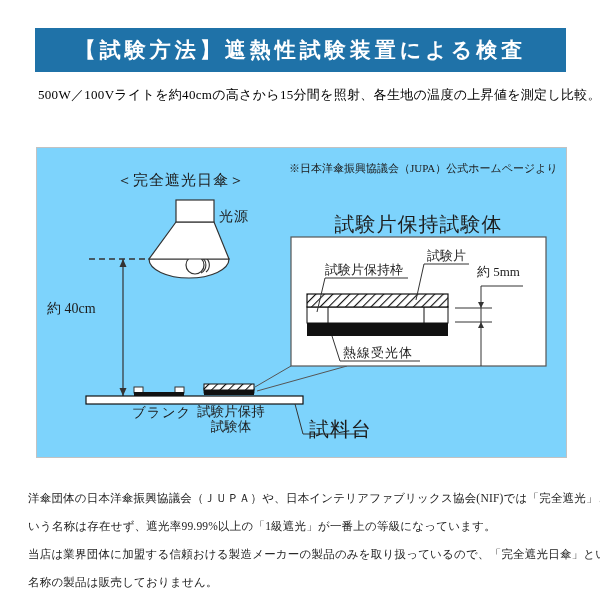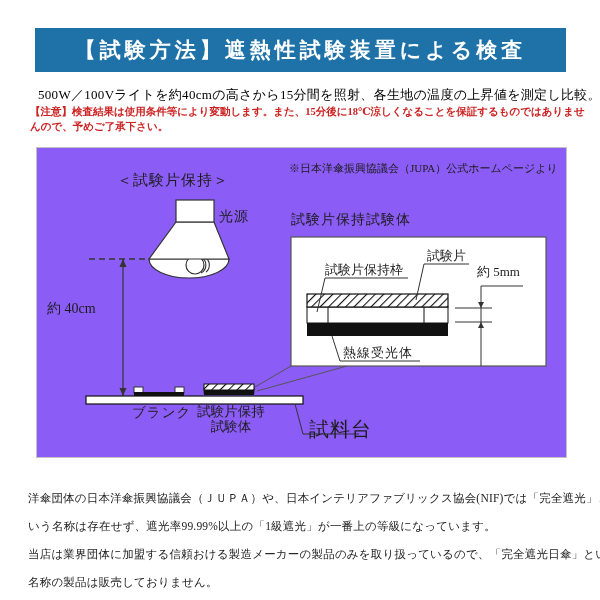--- a/index.html
+++ b/index.html
@@ -11,54 +11,50 @@
           display:flex;align-items:center;justify-content:center;}
   .banner-title{color:#fff;font-size:21px;font-weight:bold;letter-spacing:4px;white-space:nowrap;}
 
   .intro{position:absolute;left:38px;top:86px;font-size:13px;color:#000000;
          letter-spacing:.3px;white-space:nowrap;}
 
   .notice{position:absolute;left:30px;top:104px;font-weight:bold;font-size:10.5px;line-height:15px;}
   .notice div{white-space:nowrap;}
 
   .diagram-box{position:absolute;left:36px;top:147px;width:529px;height:309px;
-               border:1px solid #c2c2c2;background:#8b5cf6;}
+               border:1px solid #c2c2c2;background:#7dd3fc;}
   .diagram-box svg{position:absolute;left:0;top:0;}
   .dlabel{position:absolute;color:#1c1c1c;white-space:nowrap;}
   .source-note{left:252px;top:13px;font-size:11px;}
   .schematic-title{left:80px;top:23px;font-size:15px;letter-spacing:1px;}
   .lbl-light{left:182px;top:60px;font-size:14px;letter-spacing:1px;}
   .lbl-height{left:10px;top:152px;font-size:14px;}
   .lbl-blank{left:95px;top:256px;font-size:13.5px;letter-spacing:1px;}
   .lbl-holder{left:158px;top:256px;width:72px;font-size:13.5px;line-height:15px;text-align:center;}
   .lbl-stage{left:272px;top:268px;font-size:20px;letter-spacing:1px;}
-  .detail-title{left:254px;top:63px;width:255px;text-align:left;font-size:14px;letter-spacing:1px;}
+  .detail-title{left:254px;top:63px;width:255px;text-align:center;font-size:20px;letter-spacing:1px;}
   .lbl-frame{left:288px;top:113px;font-size:13px;}
   .lbl-piece{left:390px;top:99px;font-size:13px;}
   .lbl-gap{left:440px;top:115px;font-size:13px;text-align:center;}
   .lbl-receptor{left:306px;top:196px;font-size:13px;letter-spacing:1px;}
 
   .footer{position:absolute;left:28px;top:484px;font-size:11.5px;color:#222;}
   .footer div{line-height:28px;white-space:nowrap;letter-spacing:.2px;}
 </style>
 </head>
 <body>
 
 <div class="page">
 
   <div class="banner" id="banner" style="background: rgb(31, 114, 168);">
     <span class="banner-title">【試験方法】遮熱性試験装置による検査</span>
   </div>
 
   <div class="intro">500W／100Vライトを約40cmの高さから15分間を照射、各生地の温度の上昇値を測定し比較。</div>
 
-  <div class="notice" id="notice" style="color: rgb(204, 34, 34);">
-    <div>【注意】検査結果は使用条件等により変動します。また、15分後に18℃涼しくなることを保証するものではありませ</div>
-    <div>んので、予めご了承下さい。</div>
-  </div>
 
   <div class="diagram-box">
 
     <svg width="529" height="309" viewBox="0 0 529 309">
       <defs>
         <pattern id="hatch" width="6" height="6" patternUnits="userSpaceOnUse" patternTransform="rotate(45)">
           <rect width="6" height="6" fill="#fff"></rect>
           <line x1="0" y1="0" x2="0" y2="6" stroke="#111" stroke-width="2.2"></line>
         </pattern>
       </defs>
@@ -99,21 +95,21 @@
       <path d="M258,256 L266,286 L322,286" fill="none" stroke="#333" stroke-width="1"></path>
 
       <path d="M486,138 L444,138 L444,218" fill="none" stroke="#333" stroke-width="1"></path>
       <line x1="418" y1="160" x2="455" y2="160" stroke="#333" stroke-width="1"></line>
       <line x1="418" y1="174" x2="455" y2="174" stroke="#333" stroke-width="1"></line>
       <polygon points="444,160 441,154 447,154" fill="#333"></polygon>
       <polygon points="444,174 441,180 447,180" fill="#333"></polygon>
     </svg>
 
     <div class="dlabel source-note">※日本洋傘振興協議会（JUPA）公式ホームページより</div>
-    <div class="dlabel schematic-title">＜試験片保持＞</div>
+    <div class="dlabel schematic-title">＜完全遮光日傘＞</div>
     <div class="dlabel lbl-light">光源</div>
     <div class="dlabel lbl-height">約 40cm</div>
     <div class="dlabel lbl-blank">ブランク</div>
     <div class="dlabel lbl-holder">
       <div>試験片保持</div>
       <div>試験体</div>
     </div>
     <div class="dlabel lbl-stage">試料台</div>
     <div class="dlabel detail-title">試験片保持試験体</div>
     <div class="dlabel lbl-frame">試験片保持枠</div>

